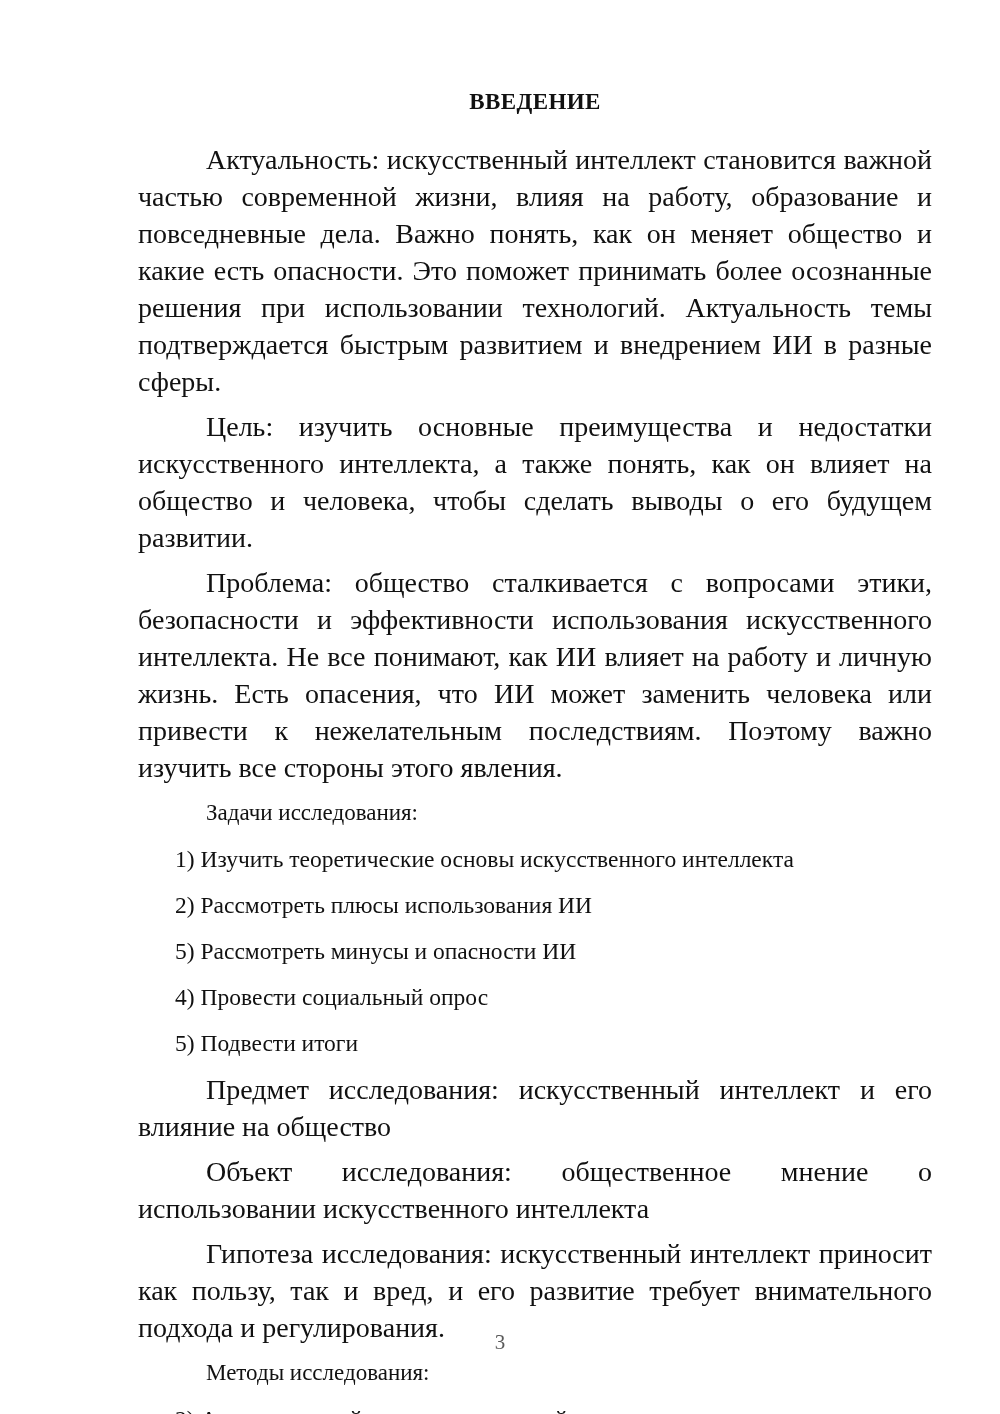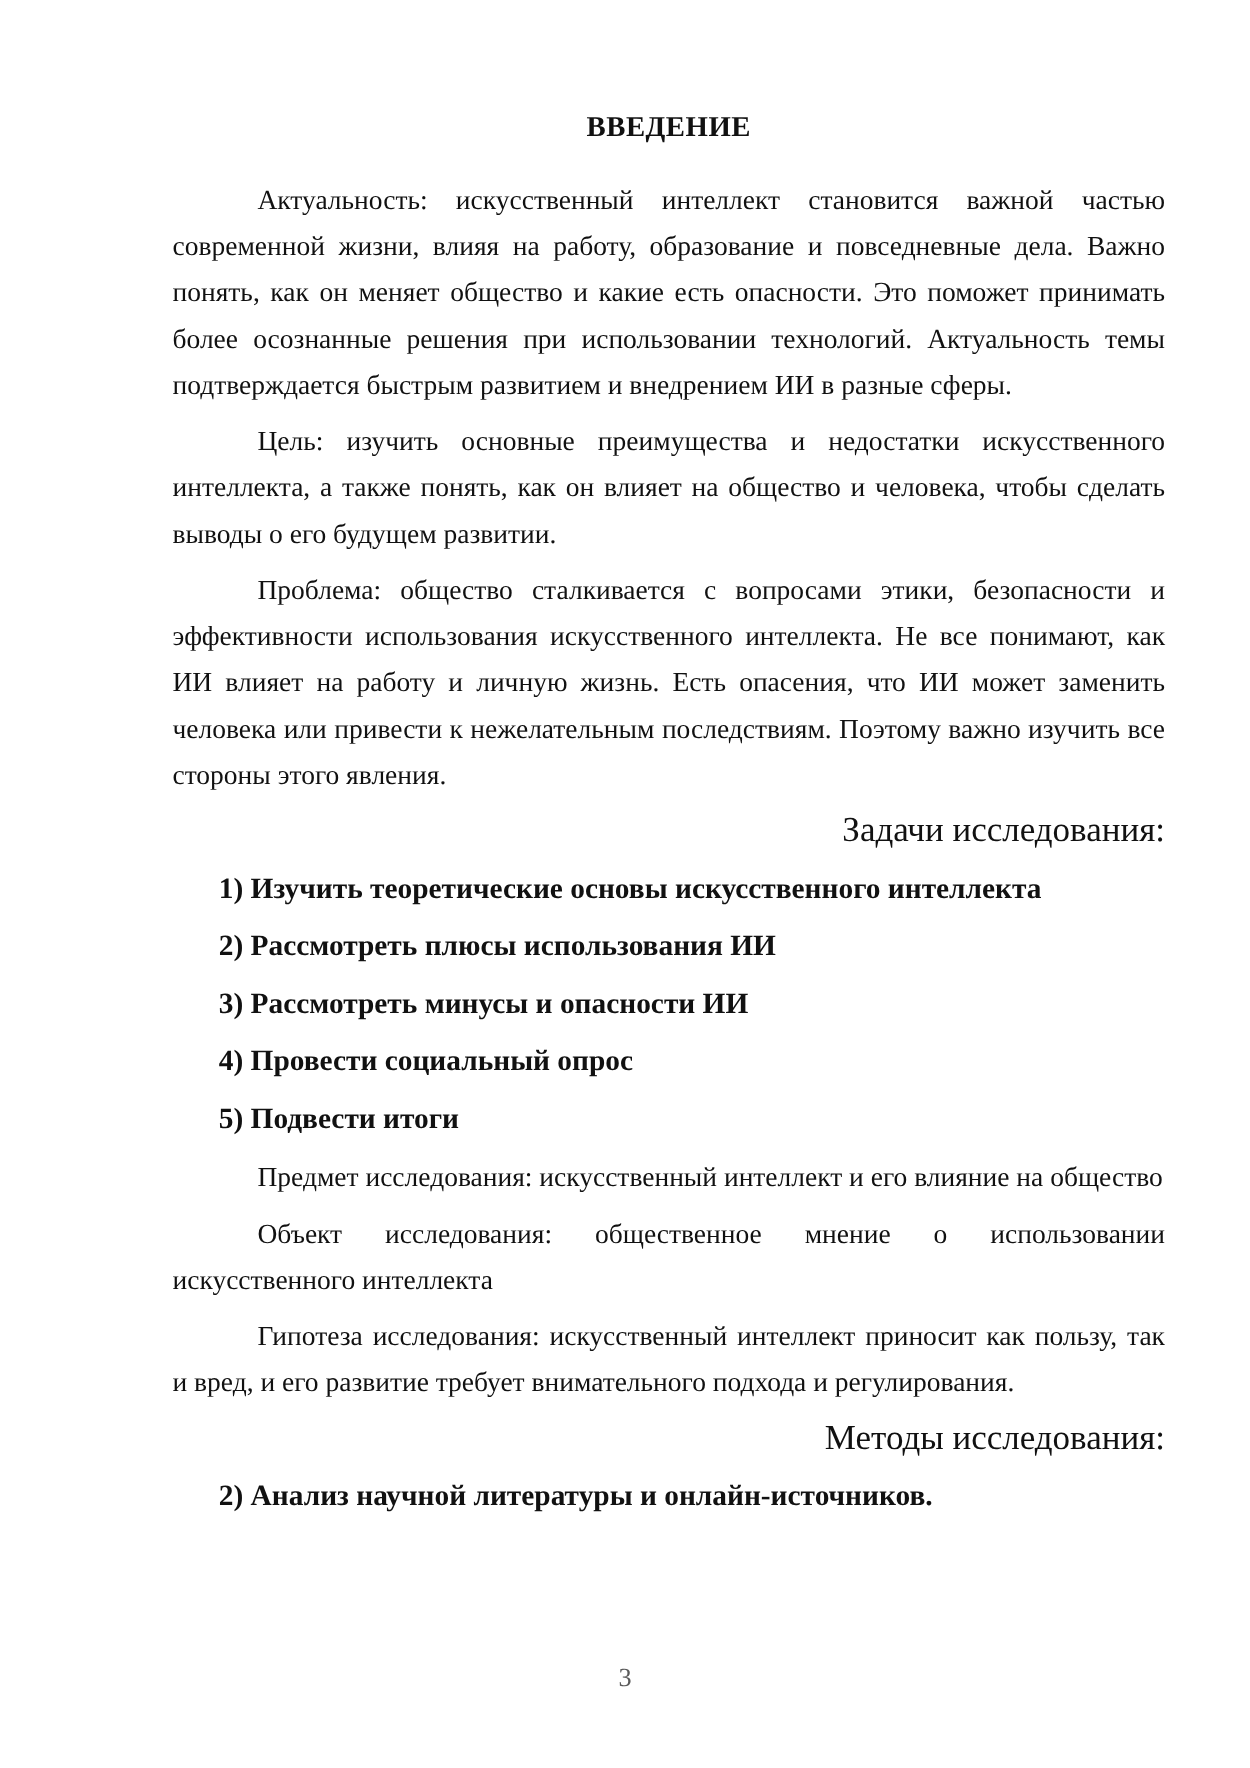--- a/index.html
+++ b/index.html
@@ -28,40 +28,39 @@
   }
   .doc-title {
     font-size: 23px;
     font-weight: bold;
     text-align: center;
     letter-spacing: 0.4px;
     margin: 0 0 24px 0;
     line-height: 1.25;
   }
   .para {
-    font-size: 22px;
+    font-size: 28px;
     line-height: 37px;
     text-align: justify;
     text-justify: inter-word;
     text-indent: 68px;
     margin: 0 0 8px 0;
     hyphens: none;
   }
   .subhead {
-    font-size: 28px;
+    font-size: 23px;
     line-height: 37px;
     text-indent: 68px;
-    text-align: right;
+    text-align: left;
     margin: 0 0 10px 0;
   }
   .list {
     list-style: none;
     margin: 0 0 8px 0;
     padding: 0;
-    font-weight: bold;
   }
   .list-item {
     font-size: 23.5px;
     line-height: 37px;
     text-align: left;
     padding-left: 37px;
     margin: 0 0 9px 0;
     white-space: nowrap;
   }
   .page-number {
@@ -88,21 +87,21 @@
 
     <p class="para">Цель: изучить основные преимущества и недостатки искусственного интеллекта, а также понять, как он влияет на общество и человека, чтобы сделать выводы о его будущем развитии.</p>
 
     <p class="para">Проблема: общество сталкивается с вопросами этики, безопасности и эффективности использования искусственного интеллекта. Не все понимают, как ИИ влияет на работу и личную жизнь. Есть опасения, что ИИ может заменить человека или привести к нежелательным последствиям. Поэтому важно изучить все стороны этого явления.</p>
 
     <p class="subhead">Задачи исследования:</p>
 
     <ul class="list">
       <li class="list-item">1) Изучить теоретические основы искусственного интеллекта</li>
       <li class="list-item">2) Рассмотреть плюсы использования ИИ</li>
-      <li class="list-item">3) Рассмотреть минусы и опасности ИИ</li>
+      <li class="list-item">5) Рассмотреть минусы и опасности ИИ</li>
       <li class="list-item">4) Провести социальный опрос</li>
       <li class="list-item">5) Подвести итоги</li>
     </ul>
 
     <p class="para">Предмет исследования: искусственный интеллект и его влияние на общество</p>
 
     <p class="para">Объект исследования: общественное мнение о использовании искусственного интеллекта</p>
 
     <p class="para">Гипотеза исследования: искусственный интеллект приносит как пользу, так и вред, и его развитие требует внимательного подхода и регулирования.</p>
 

